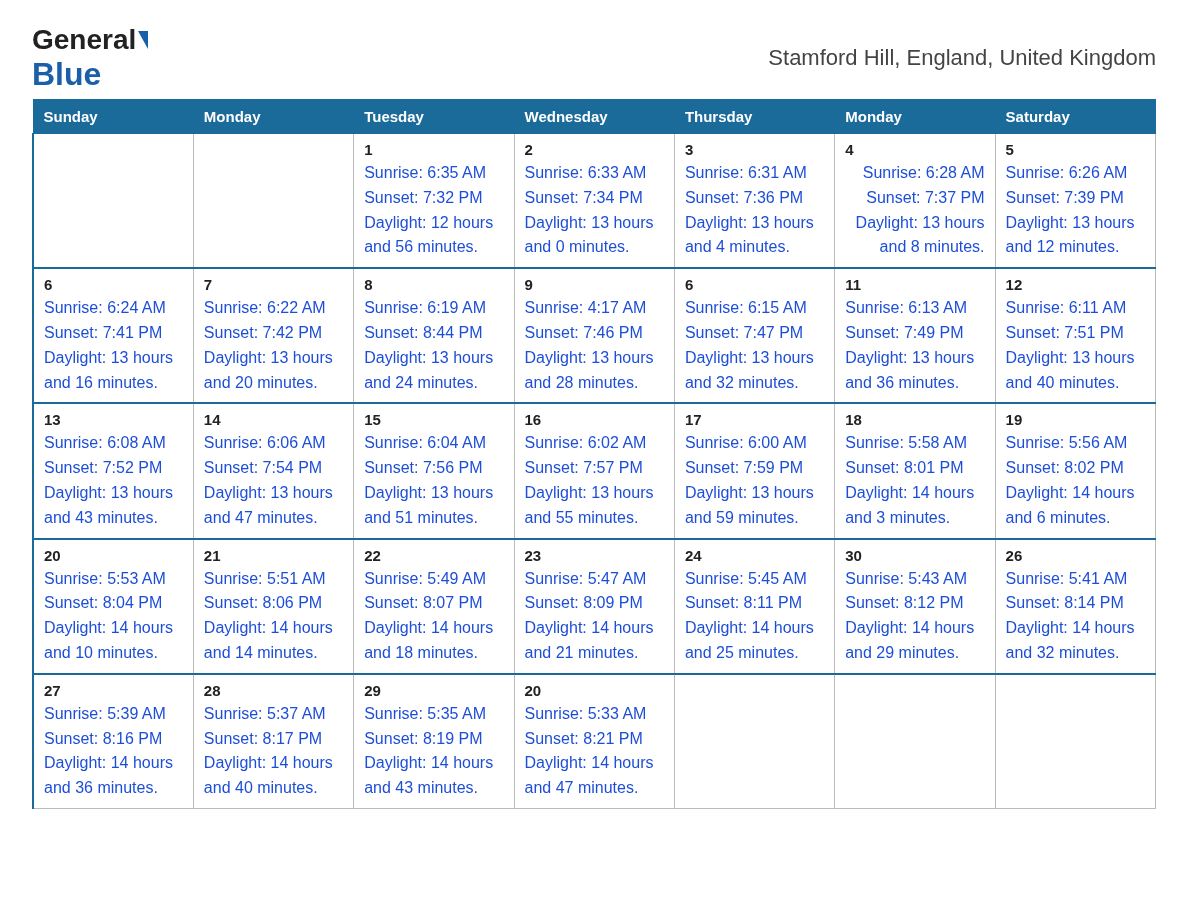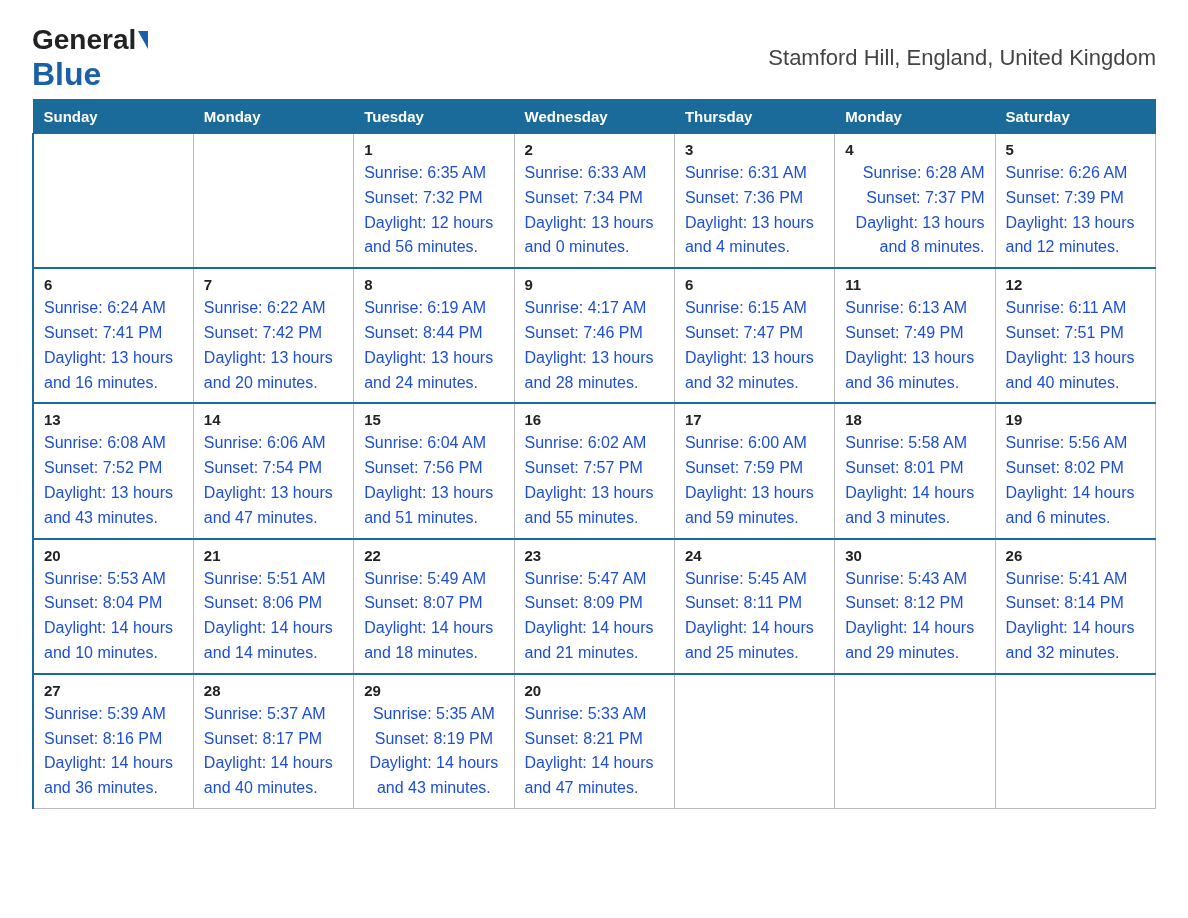--- a/index.html
+++ b/index.html
@@ -331,21 +331,21 @@
         </td>
         <td>
           <span class="day-num">28</span>
           <div class="day-info" style="white-space: pre-line;">Sunrise: 5:37 AM
 Sunset: 8:17 PM
 Daylight: 14 hours
 and 40 minutes.</div>
         </td>
         <td>
           <span class="day-num">29</span>
-          <div class="day-info" style="white-space: pre-line; text-align: center;">Sunrise: 5:35 AM
+          <div class="day-info" style="white-space: pre-line;">Sunrise: 5:35 AM
 Sunset: 8:19 PM
 Daylight: 14 hours
 and 43 minutes.</div>
         </td>
         <td>
           <span class="day-num">20</span>
           <div class="day-info" style="white-space: pre-line;">Sunrise: 5:33 AM
 Sunset: 8:21 PM
 Daylight: 14 hours
 and 47 minutes.</div>

